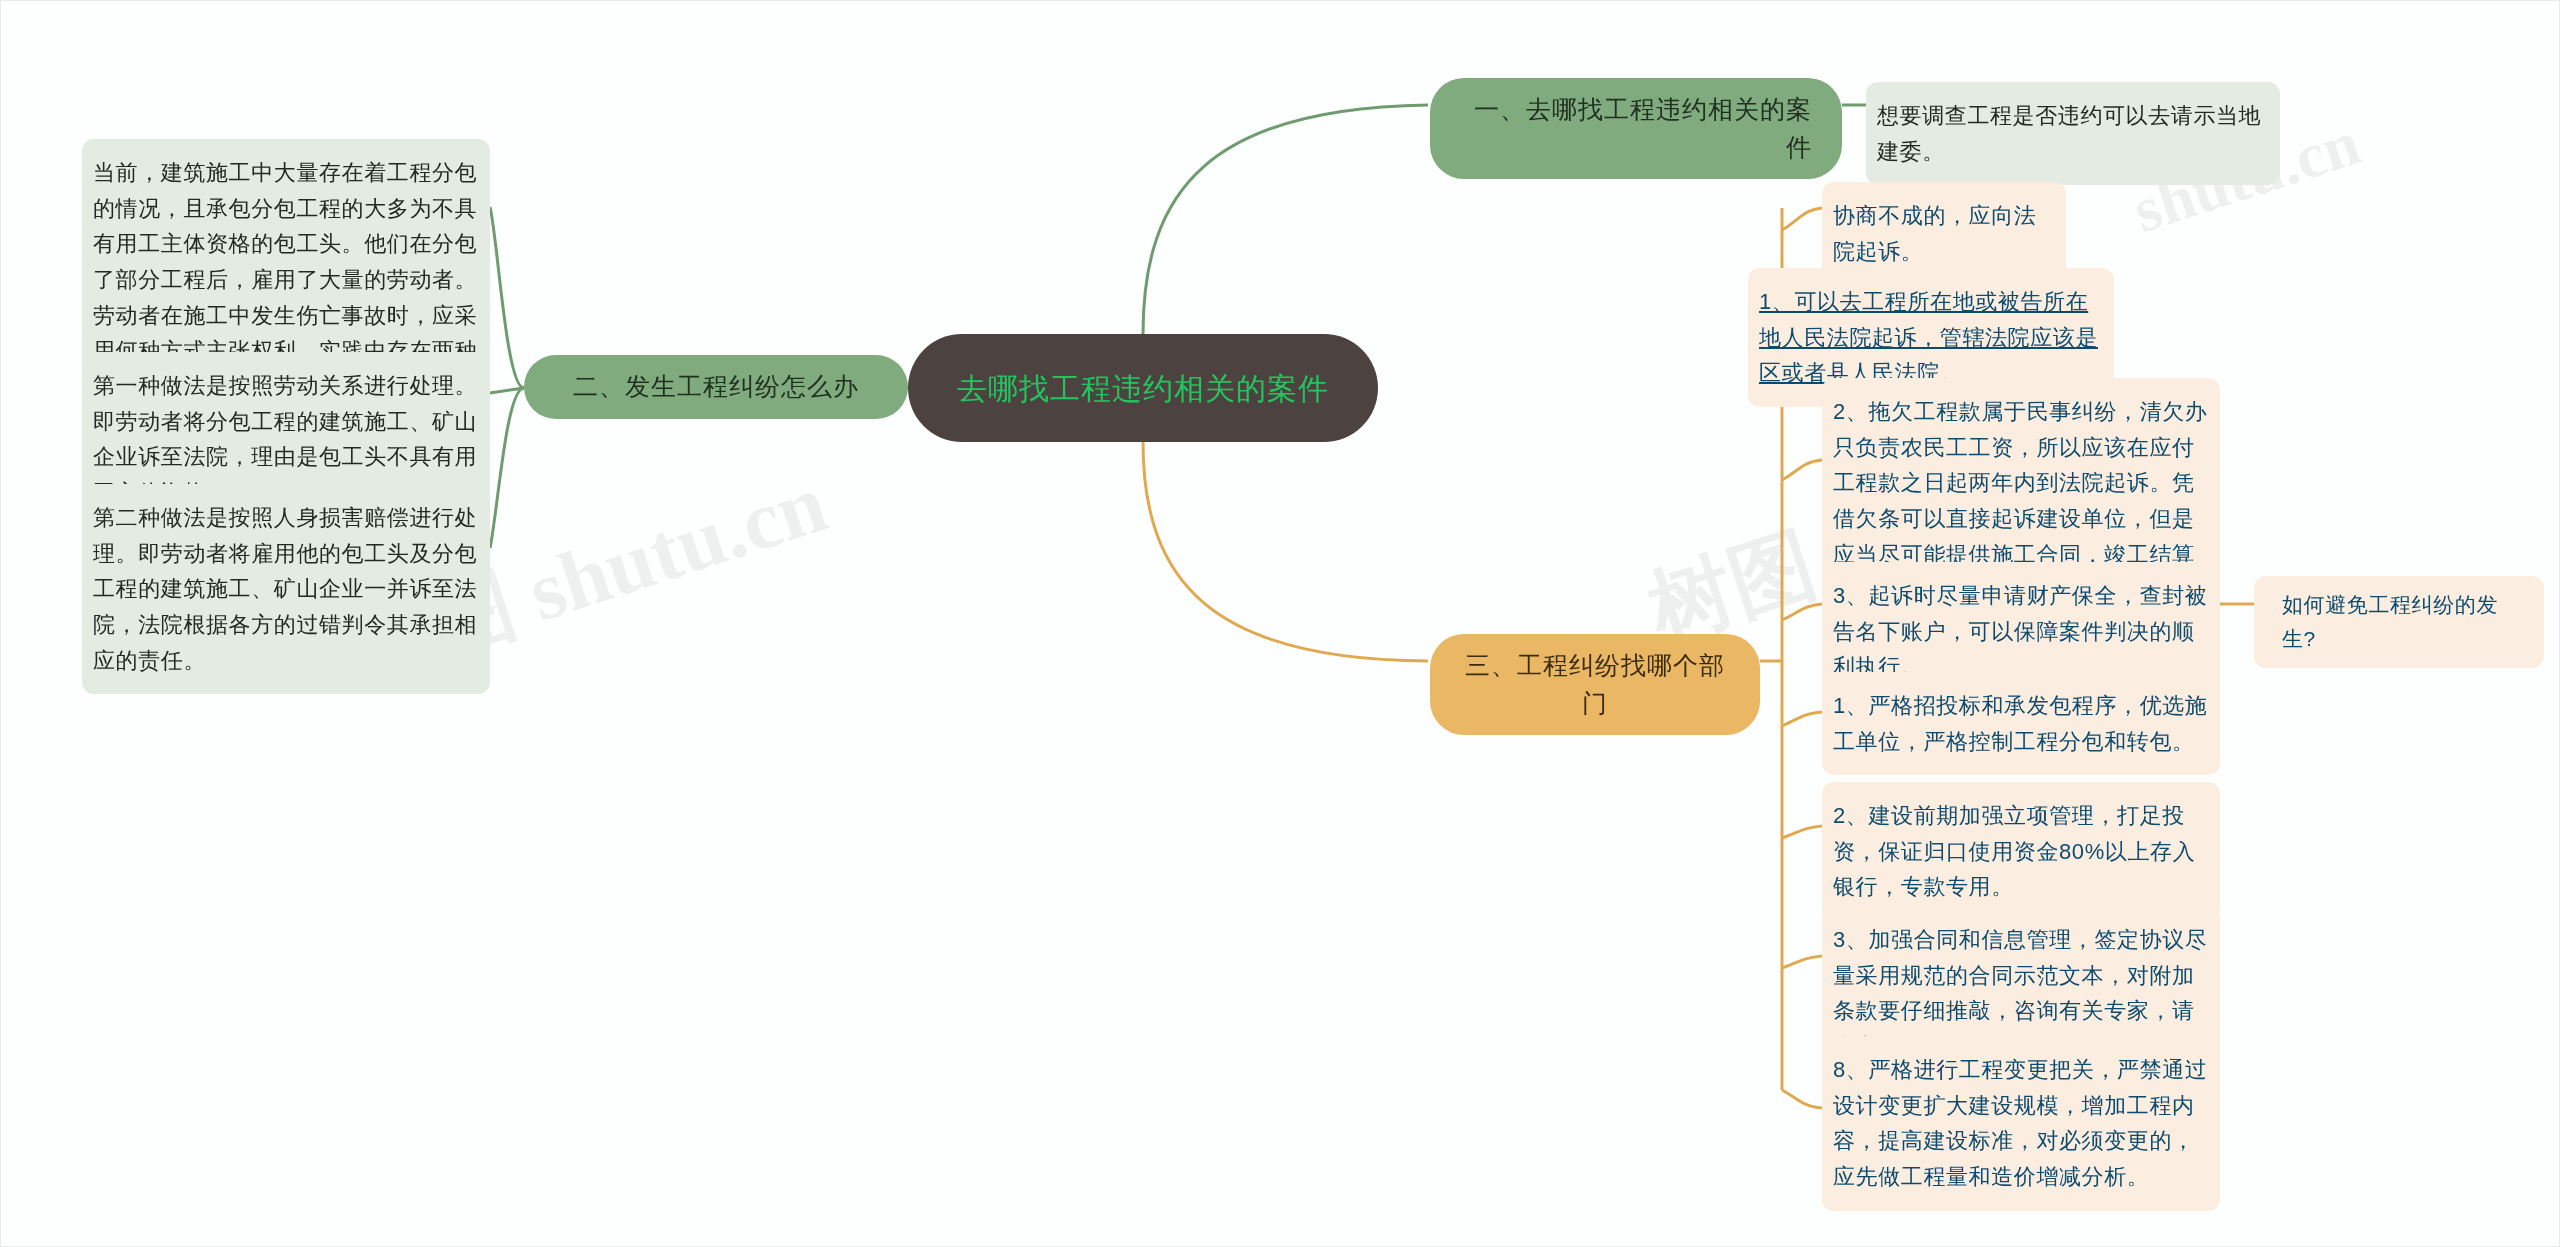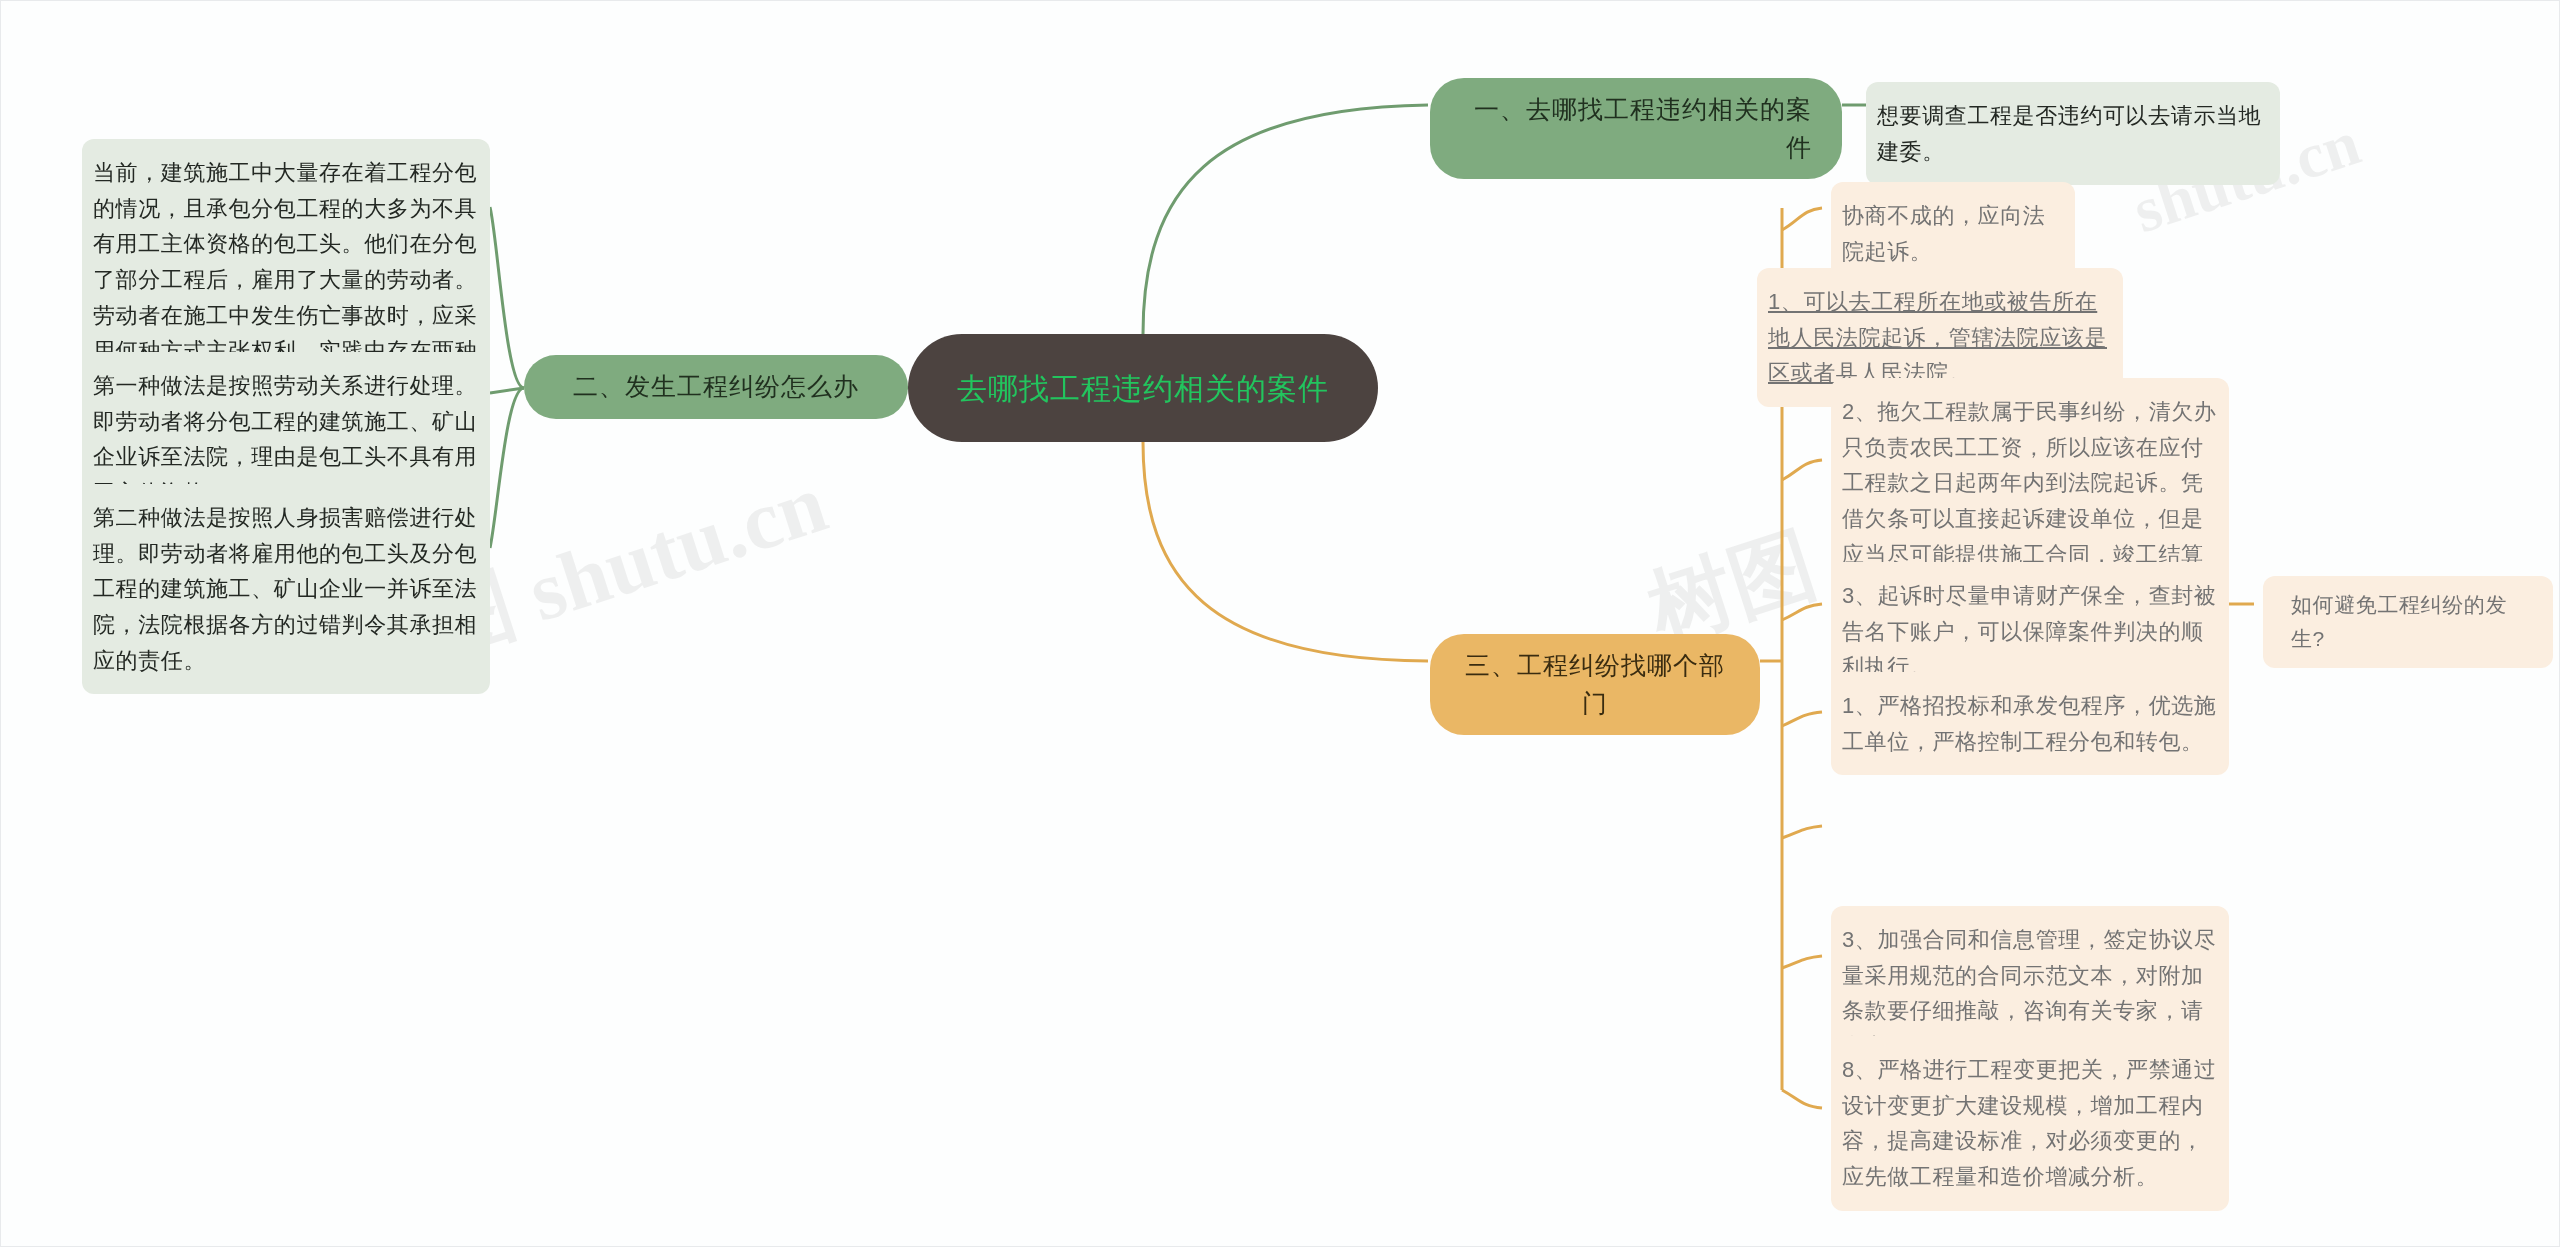--- a/index.html
+++ b/index.html
@@ -75,21 +75,21 @@
 
   .leaf {
     border-radius: 12px;
     font-size: 22px;
     padding: 16px 11px;
     line-height: 1.62;
     letter-spacing: 0.6px;
     align-items: flex-start;
   }
   .leaf-green  { background: #e4ebe2; color: #232823; }
-  .leaf-orange { background: #fbeee0; color: #737373; margin-left: 9px; }
+  .leaf-orange { background: #fbeee0; color: #0c4a6e; }
 
   
   #branch-1       { left: 1430px; top: 78px;  width: 412px; text-align: right; }
   #leaf-b1-1      { left: 1866px; top: 82px;  width: 414px; }
 
   
   #branch-2       { left: 524px;  top: 355px; width: 384px; }
   #leaf-b2-1      { left: 82px;   top: 139px; width: 408px; }
   #leaf-b2-2      { left: 82px;   top: 352px; width: 408px; }
   #leaf-b2-3      { left: 82px;   top: 484px; width: 408px; }
@@ -159,16 +159,17 @@
   <div class="node leaf leaf-green" id="leaf-b2-2">第一种做法是按照劳动关系进行处理。即劳动者将分包工程的建筑施工、矿山企业诉至法院，理由是包工头不具有用工主体资格。</div>
   <div class="node leaf leaf-green" id="leaf-b2-3">第二种做法是按照人身损害赔偿进行处理。即劳动者将雇用他的包工头及分包工程的建筑施工、矿山企业一并诉至法院，法院根据各方的过错判令其承担相应的责任。</div>
 
   <div class="node branch branch-orange" id="branch-3">三、工程纠纷找哪个部门</div>
   <div class="node leaf leaf-orange" id="leaf-b3-1">协商不成的，应向法院起诉。</div>
   <div class="node leaf leaf-orange" id="leaf-b3-2">1、可以去工程所在地或被告所在地人民法院起诉，管辖法院应该是区或者县人民法院。</div>
   <div class="node leaf leaf-orange" id="leaf-b3-3">2、拖欠工程款属于民事纠纷，清欠办只负责农民工工资，所以应该在应付工程款之日起两年内到法院起诉。凭借欠条可以直接起诉建设单位，但是应当尽可能提供施工合同，竣工结算文件。</div>
   <div class="node leaf leaf-orange" id="leaf-b3-4">3、起诉时尽量申请财产保全，查封被告名下账户，可以保障案件判决的顺利执行。</div>
   <div class="node leaf leaf-orange" id="leaf-b3-3-sub">如何避免工程纠纷的发生?</div>
   <div class="node leaf leaf-orange" id="leaf-b3-5">1、严格招投标和承发包程序，优选施工单位，严格控制工程分包和转包。</div>
+  <div class="node leaf leaf-orange" id="leaf-b3-6">2、建设前期加强立项管理，打足投资，保证归口使用资金80%以上存入银行，专款专用。</div>
   <div class="node leaf leaf-orange" id="leaf-b3-7">3、加强合同和信息管理，签定协议尽量采用规范的合同示范文本，对附加条款要仔细推敲，咨询有关专家，请专家给予指导。</div>
   <div class="node leaf leaf-orange" id="leaf-b3-8">8、严格进行工程变更把关，严禁通过设计变更扩大建设规模，增加工程内容，提高建设标准，对必须变更的，应先做工程量和造价增减分析。</div>
 
 </div>
 
 </body></html>

